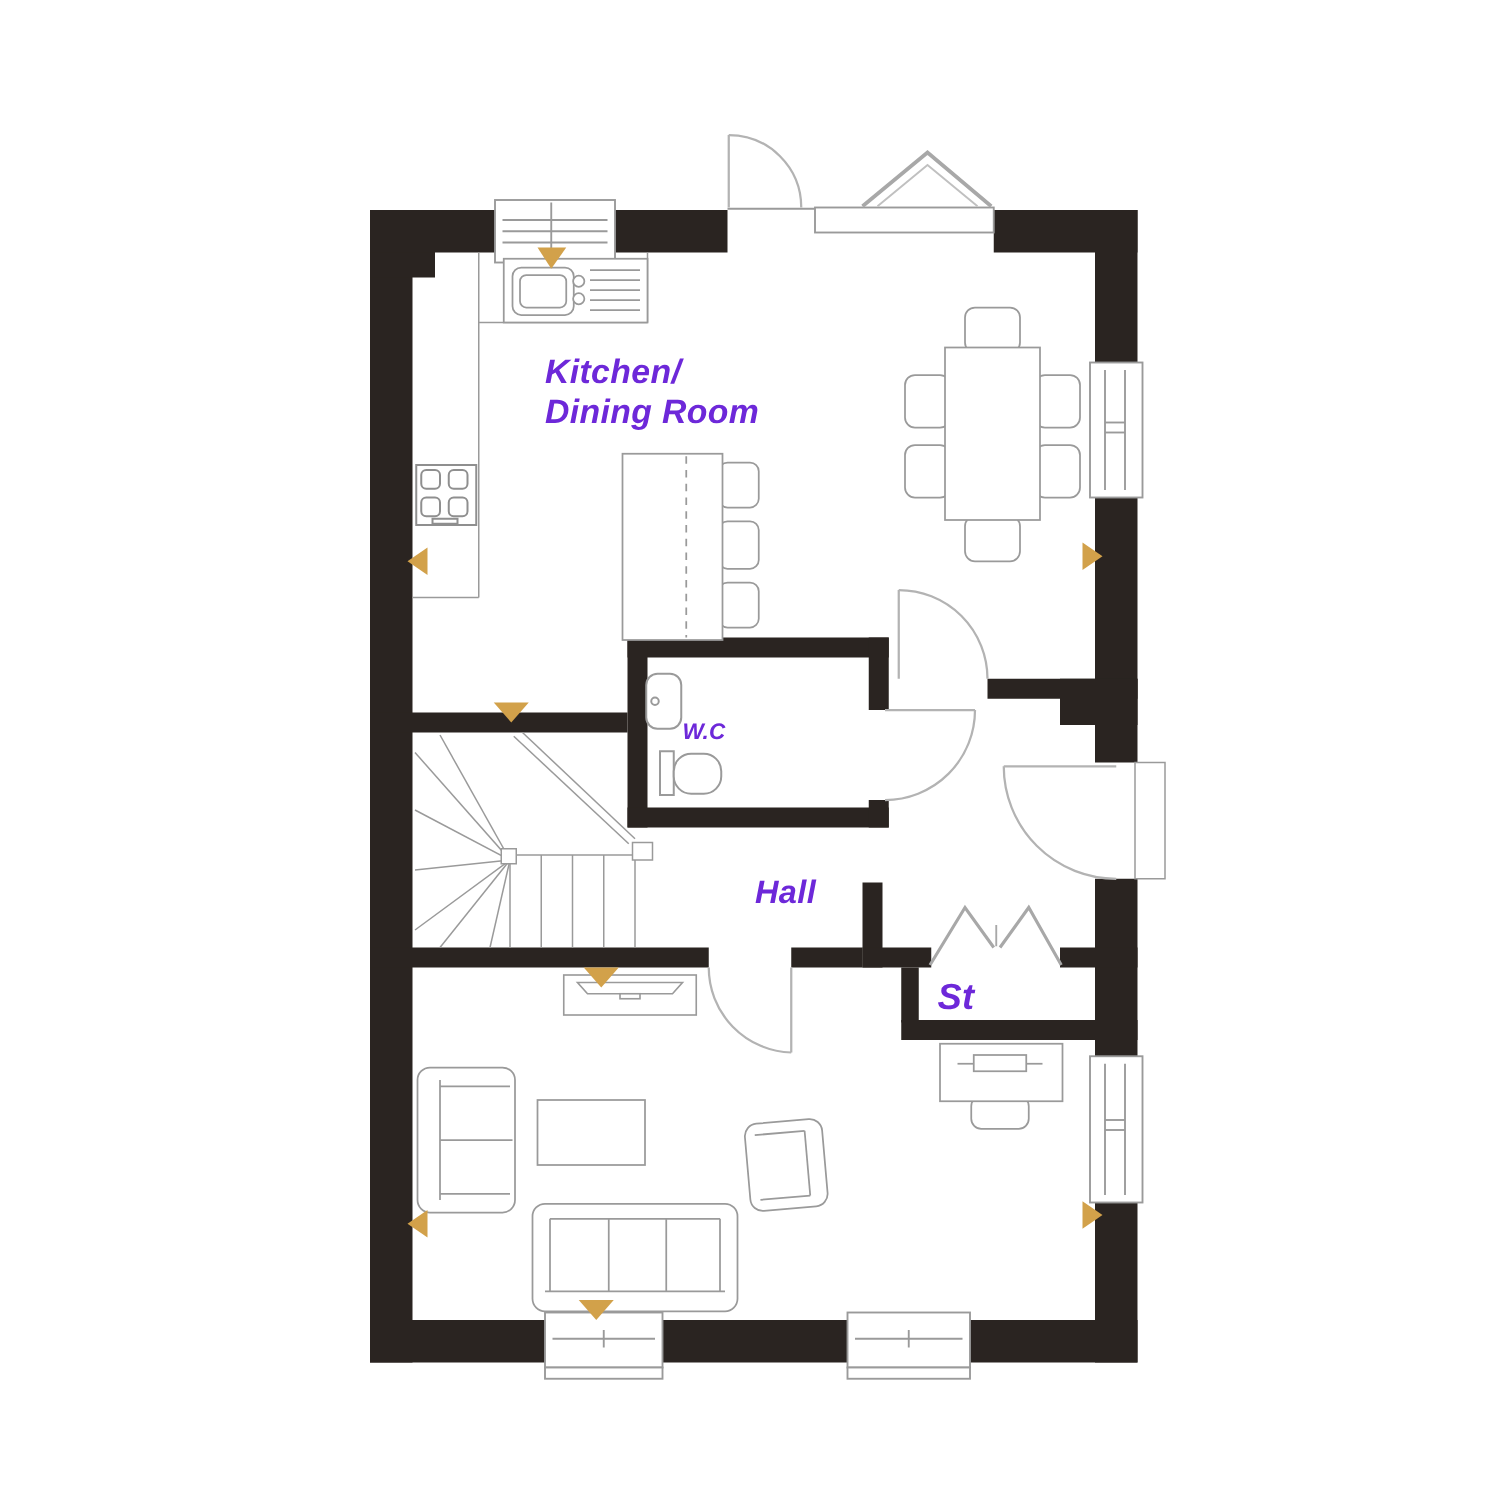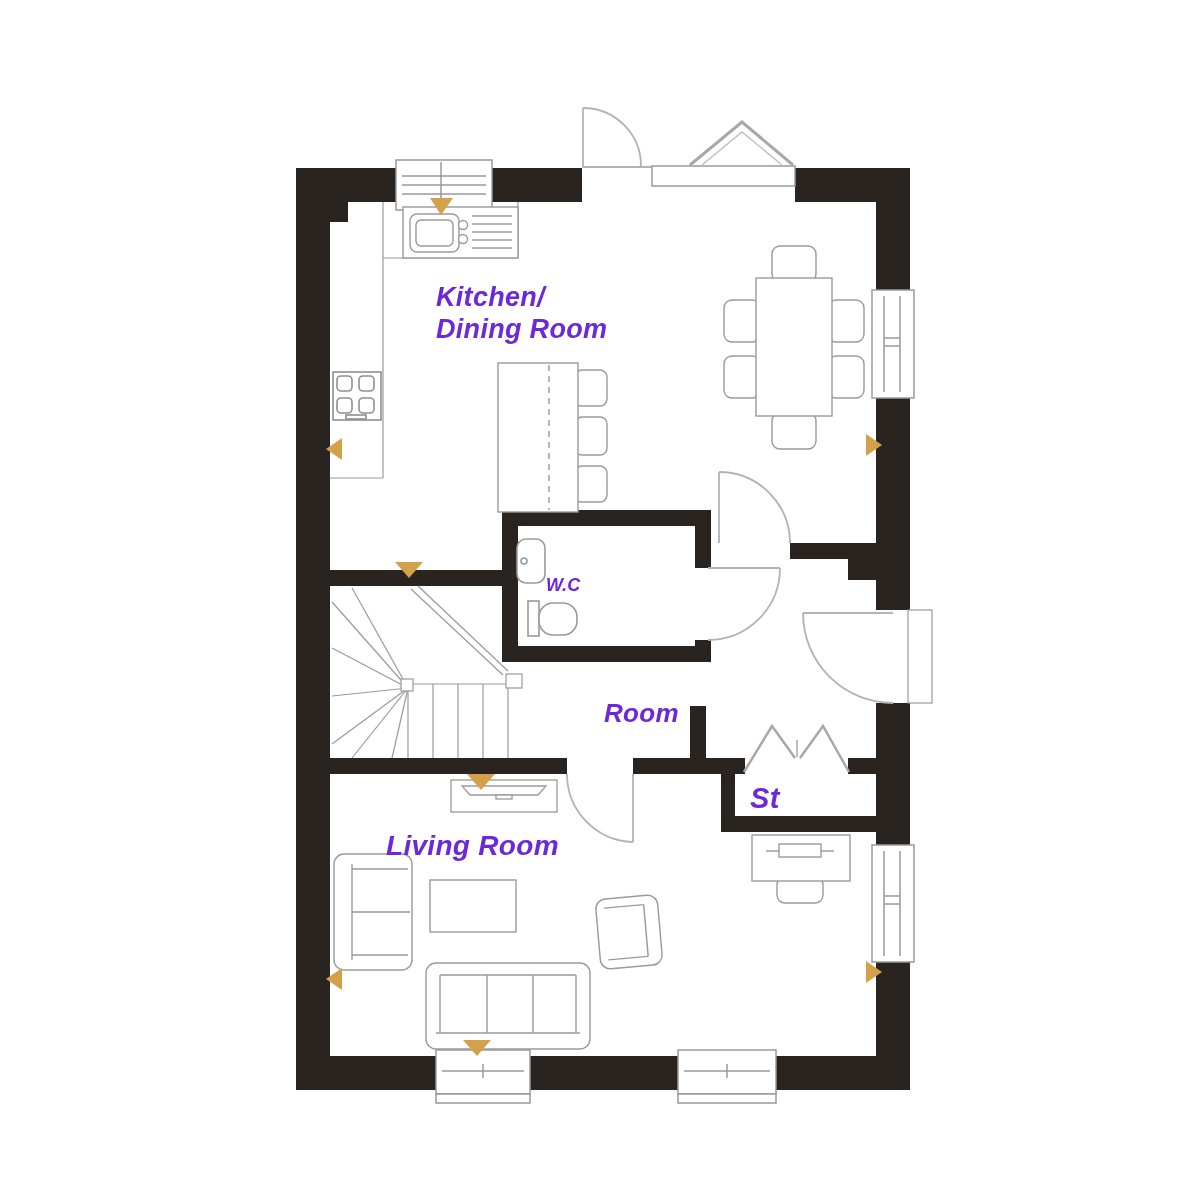--- a/index.html
+++ b/index.html
@@ -248,17 +248,16 @@
       <polygon points="866,961 866,983 882,972"></polygon>
       <polygon points="463,1040 491,1040 477,1056"></polygon>
     </g>
   </svg>
 
   <div class="room-label lbl-kitchen">
     <span>Kitchen/</span><br>
     <span>Dining Room</span>
   </div>
   <div class="room-label lbl-wc">W.C</div>
-  <div class="room-label lbl-hall">Room</div>
+  <div class="room-label lbl-hall">Hall</div>
   <div class="room-label lbl-st">St</div>
-  <div class="room-label lbl-living">Living Room</div>
 
 </div>
 
 </body></html>

